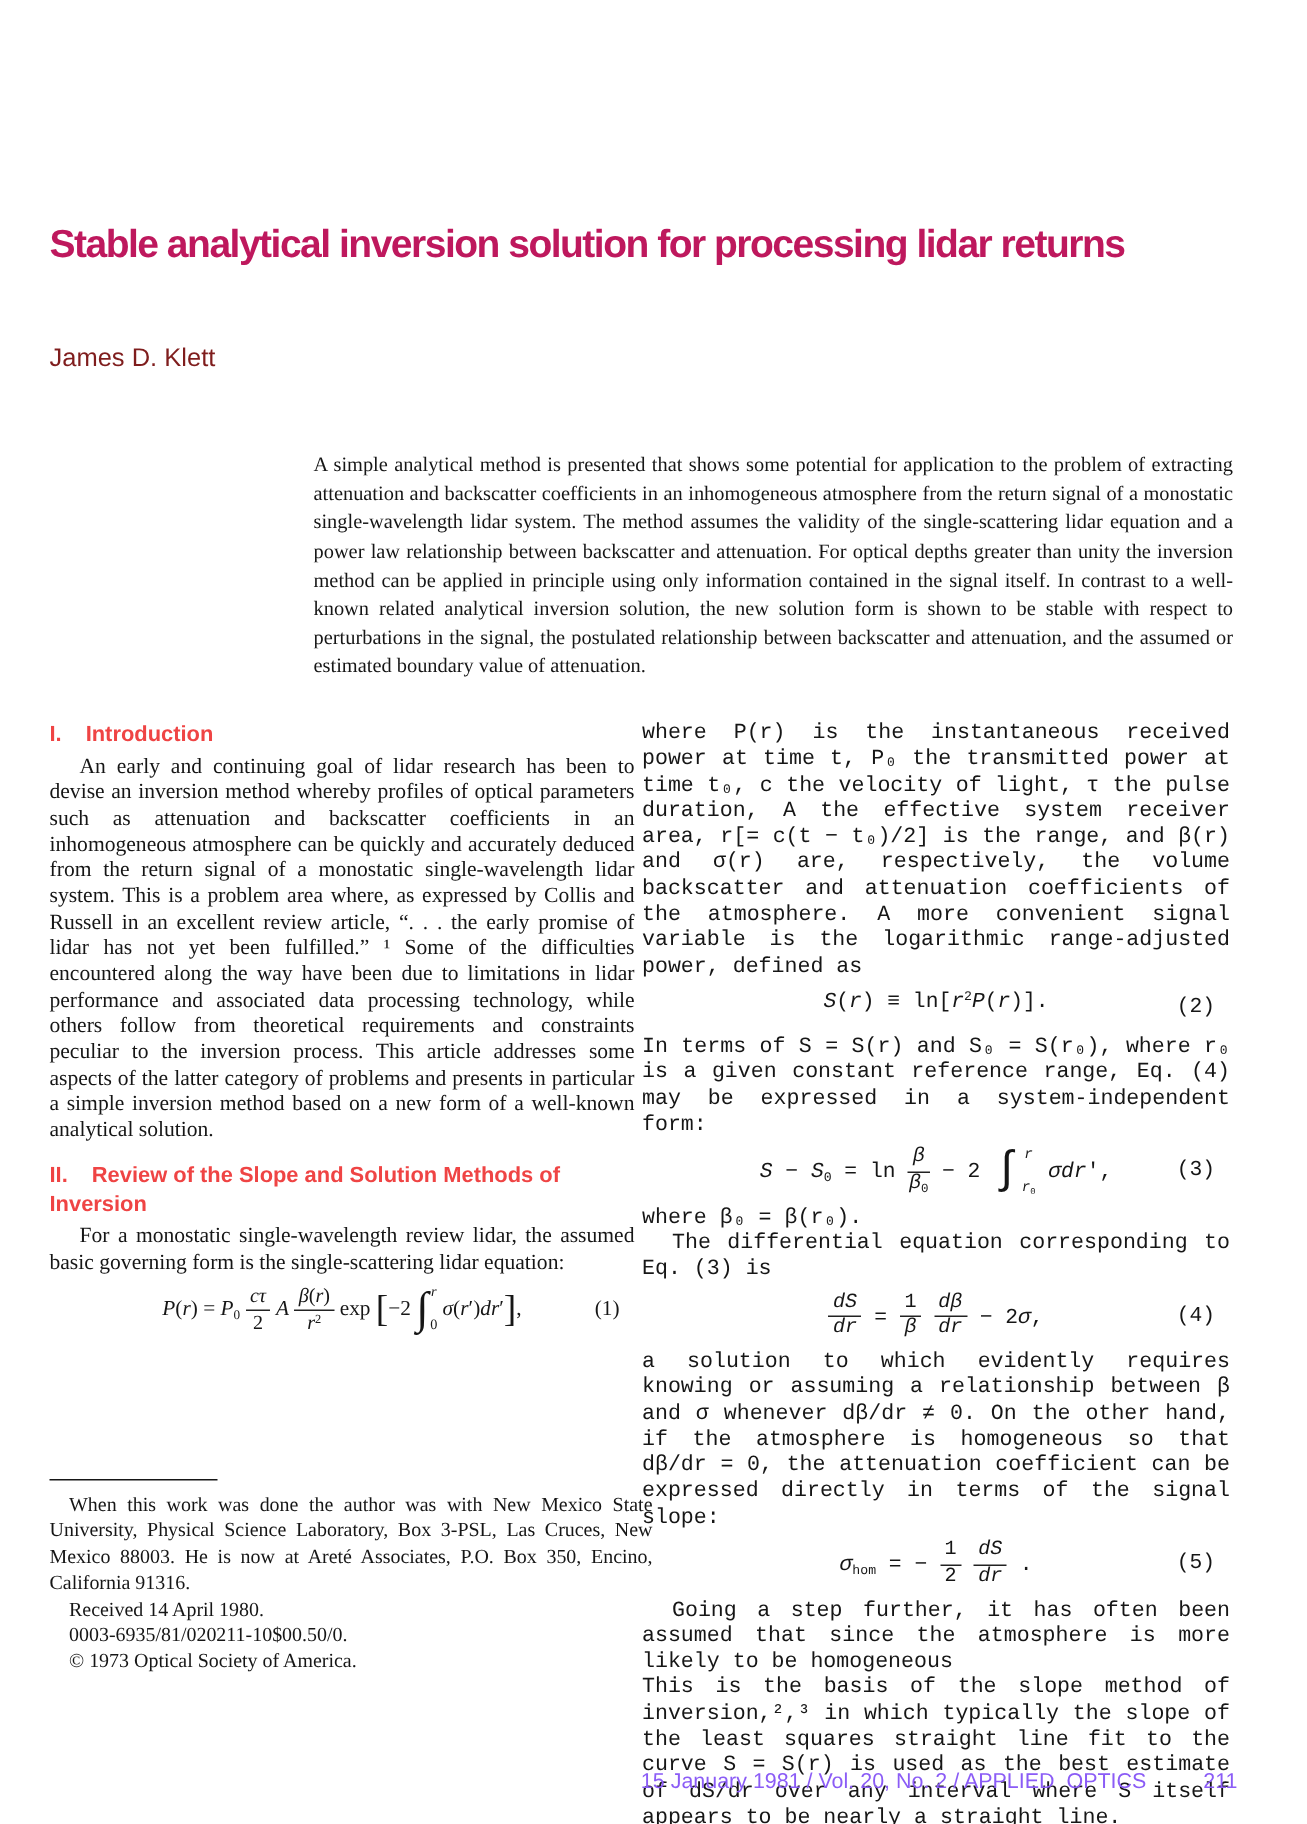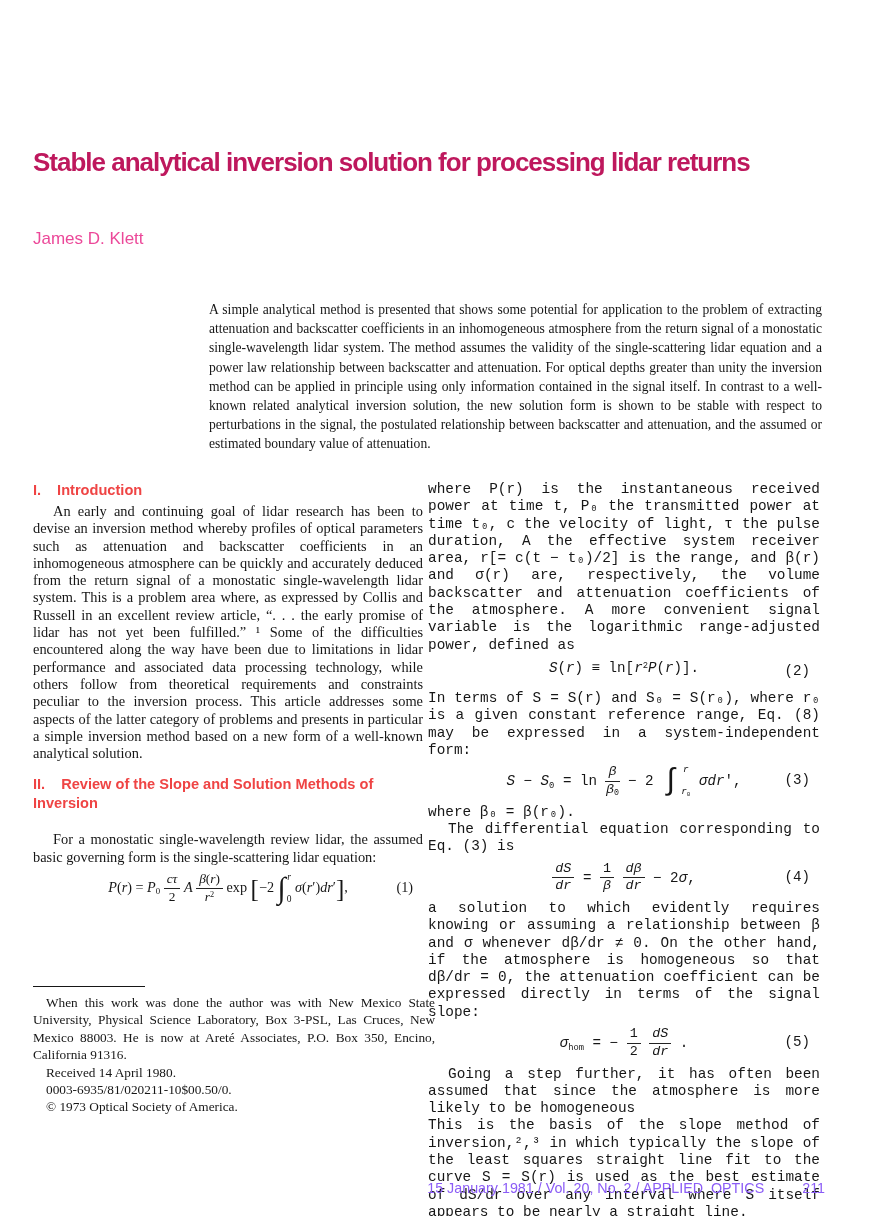--- a/index.html
+++ b/index.html
@@ -23,21 +23,21 @@
     font-size: 26px;
     letter-spacing: -1px;
     white-space: nowrap;
     color: #be185d;
   }
   .author {
     position: absolute;
     left: 33px; top: 229px;
     font-family: "Liberation Sans", sans-serif;
     font-size: 17px;
-    color: #ec4899;
+    color: #7f1d1d;
   }
   .abstract {
     position: absolute;
     left: 209px; top: 300px;
     width: 613px;
     font-size: 13.6px;
     line-height: 19.2px;
     text-align: justify;
   }
   .col {
@@ -54,21 +54,21 @@
   .indent { text-indent: 20px; }
   .sec-head {
     font-family: "Liberation Sans", sans-serif;
     font-weight: bold;
     font-size: 14.6px;
     line-height: 19px;
     text-align: left;
     color: #ef4444;
   }
   .sec-head .sec-num { margin-right: 16px; }
-  .sec-head.second { margin-top: 13px; margin-bottom: 18px; }
+  .sec-head.second { margin-top: 13px; margin-bottom: 3px; }
   .sec-head.first { margin-bottom: 3px; }
   
   .eqrow { position: relative; margin: 6px 0; min-height: 24px; }
   .eqbody { display: block; text-align: center; font-size: 14.2px; line-height: 1.2; }
   .eqnum {
     position: absolute; right: 10px; top: 50%;
     transform: translateY(-50%);
     font-size: 14.2px;
   }
   sub, sup { font-size: 0.62em; line-height: 0; }
@@ -166,21 +166,21 @@
 
   <div class="col col-right">
 
     <p class="body">where P(r) is the instantaneous received power at time t, P₀ the transmitted power at time t₀, c the velocity of light, τ the pulse duration, A the effective system receiver area, r[= c(t − t₀)/2] is the range, and β(r) and σ(r) are, respectively, the volume backscatter and attenuation coefficients of the atmosphere.  A more convenient signal variable is the logarithmic range-adjusted power, defined as</p>
 
     <div class="eqrow">
       <span class="eqbody"><i>S</i>(<i>r</i>) ≡ ln[<i>r</i><sup>2</sup><i>P</i>(<i>r</i>)].</span>
       <span class="eqnum">(2)</span>
     </div>
 
-    <p class="body">In terms of S = S(r) and S₀ = S(r₀), where r₀ is a given constant reference range, Eq. (8) may be expressed in a system-independent form:</p>
+    <p class="body">In terms of S = S(r) and S₀ = S(r₀), where r₀ is a given constant reference range, Eq. (4) may be expressed in a system-independent form:</p>
 
     <div class="eqrow">
       <span class="eqbody"><i>S</i> − <i>S</i><sub>0</sub> = ln <span class="frac"><span class="num"><i>β</i></span><span class="den"><i>β</i><sub>0</sub></span></span> − 2 <span class="intgrl">
             <span class="isign">∫</span>
             <span class="ilims">
               <span class="iup"><i>r</i></span>
               <span class="ilo"><i>r</i><sub>0</sub></span>
             </span>
           </span> <i>σdr</i>′,</span>
       <span class="eqnum">(3)</span>

